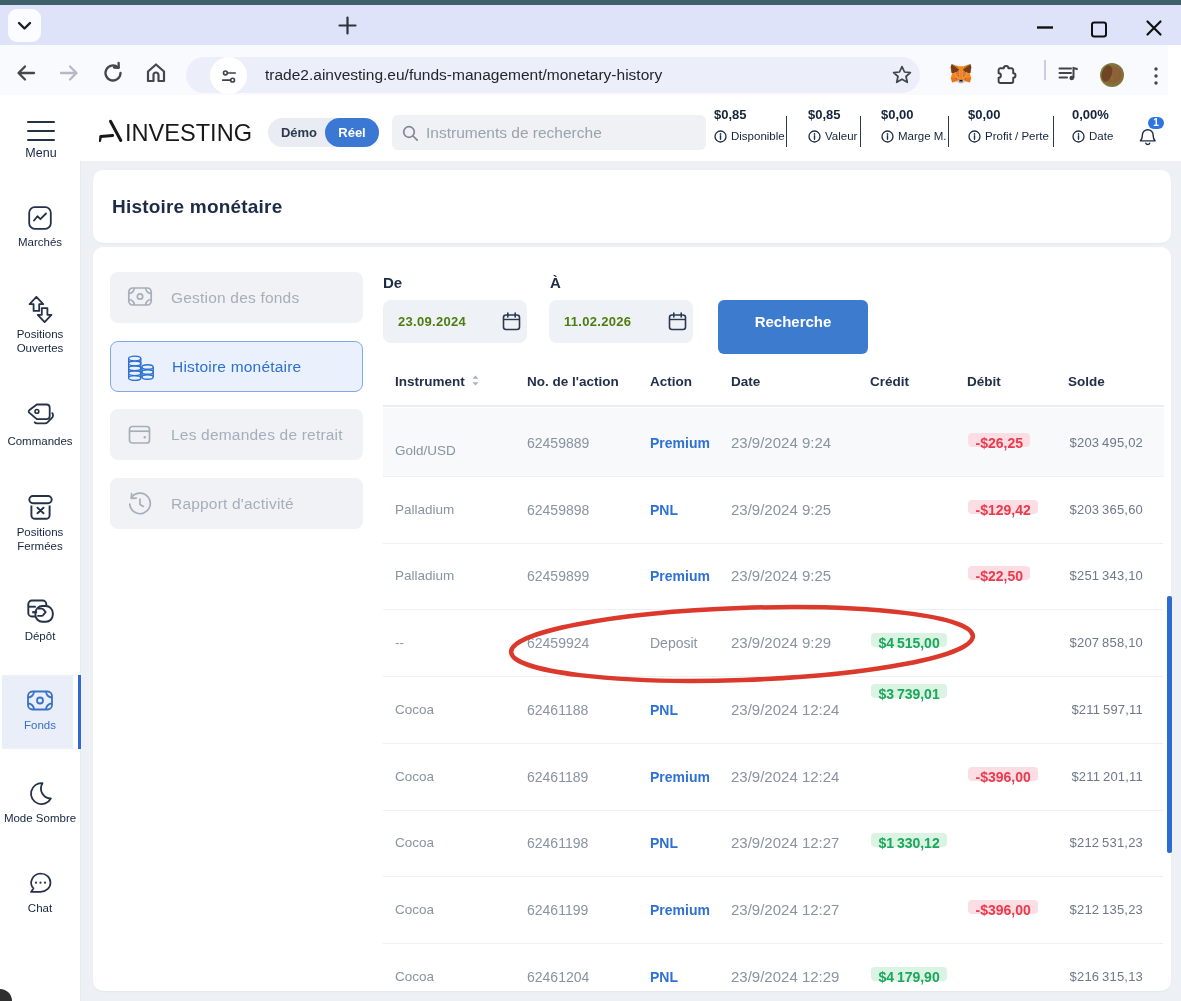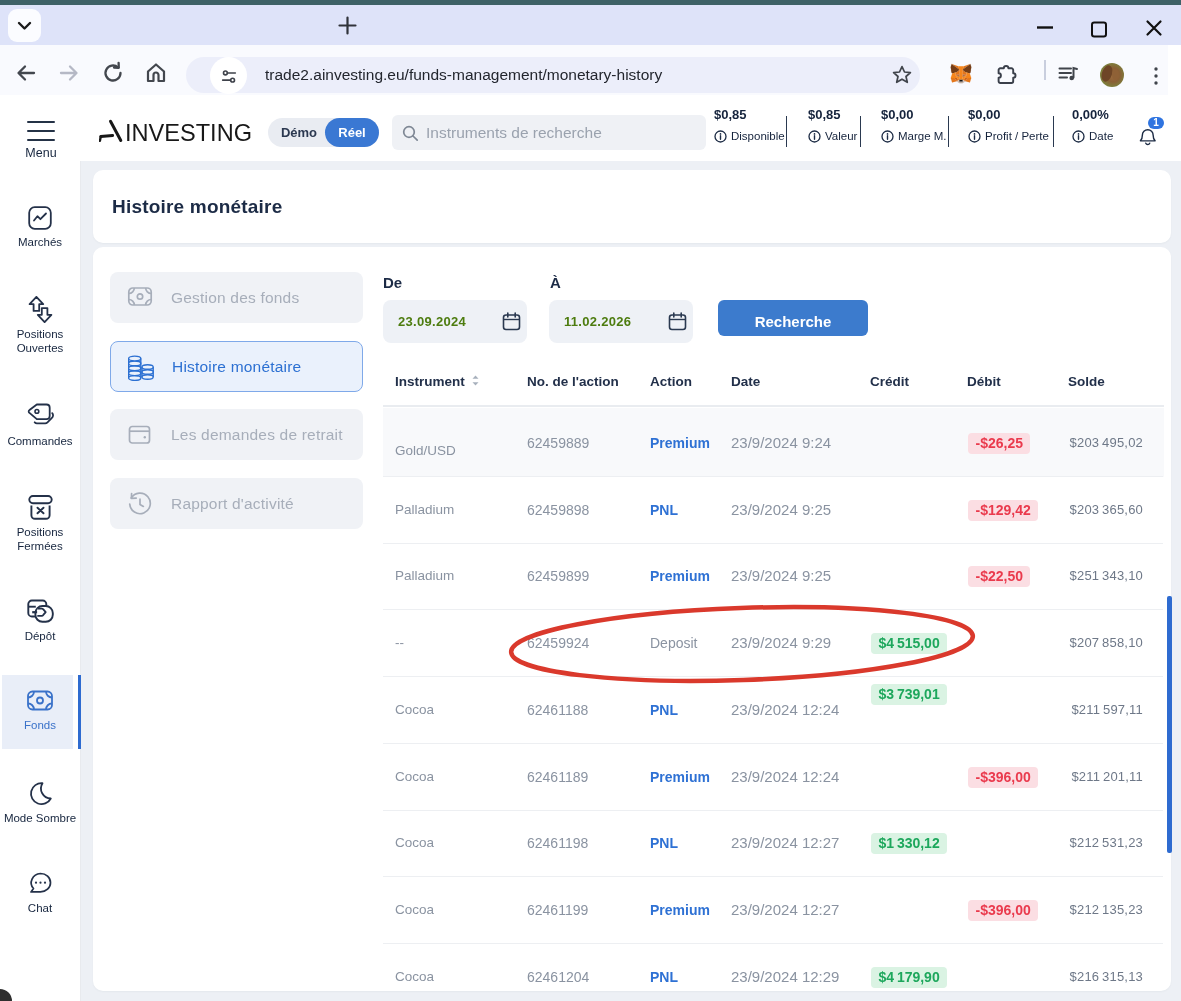--- a/index.html
+++ b/index.html
@@ -50,29 +50,29 @@
   .sbtn { position:absolute; left:17px; width:253px; height:51px; border-radius:8px; background:#f0f2f6; color:#a7aeba; }
   .sbtn .t { position:absolute; left:61px; top:0; line-height:51px; font-size:15.5px; letter-spacing:0.2px; }
   .sbtn svg { position:absolute; left:17px; top:13px; }
   .sbtn.active { background:#eaf1fc; border:1px solid #7fa9e9; color:#2c70d2; }
   .sbtn.active .t { line-height:49px; }
 
   .flabel { position:absolute; font-size:15px; font-weight:bold; color:#1c2b46; }
   .dinput { position:absolute; top:53px; width:144px; height:43px; background:#eef1f6; border-radius:8px; }
   .dinput .d { position:absolute; left:15px; top:0; line-height:43px; font-size:13px; font-weight:bold; color:#4d7c0f; letter-spacing:0.3px; }
   .dinput svg { position:absolute; right:6px; top:12px; }
-  .searchbtn { position:absolute; left:625px; top:53px; width:150px; height:36px; background:#3c7bcd; border-radius:6px; color:#fff; text-align:center; line-height:43px; font-size:15px; font-weight:bold; }
+  .searchbtn { position:absolute; left:625px; top:53px; width:150px; height:54px; background:#3c7bcd; border-radius:6px; color:#fff; text-align:center; line-height:43px; font-size:15px; font-weight:bold; }
 
   .thead { position:absolute; top:0; height:26px; font-size:13.5px; font-weight:bold; color:#22304a; white-space:nowrap; }
   .trow { position:absolute; left:290px; width:781px; height:67px; }
   .trow .sep { position:absolute; left:0; bottom:0; width:780px; height:1px; background:#edeff2; }
   .ctext { position:absolute; font-size:14px; line-height:18px; color:#8a93a1; white-space:nowrap; }
   .c1 { font-size:13.5px; } .c4 { font-size:15px; }
   .action-b { color:#2e71d4; font-weight:bold; }
-  .pill { position:absolute; height:21px; line-height:21px; border-radius:4px; padding:0 7.5px; font-size:14px; font-weight:bold; }
+  .pill { position:absolute; height:14px; line-height:21px; border-radius:4px; padding:0 7.5px; font-size:14px; font-weight:bold; }
   .pill.green { background:#daf3e3; color:#1da75c; }
   .pill.red { background:#fbdee3; color:#ea3a4d; }
   .solde { position:absolute; font-size:13px; line-height:18px; color:#6e7888; right:21px; text-align:right; letter-spacing:0.2px; }
 
   .scrollbar { position:absolute; left:1167px; top:596px; width:5px; height:257px; background:#2e6bd0; border-radius:2px; }
   .corner { position:absolute; left:0px; top:989px; width:12px; height:12px; background:#2f2f2f; border-radius:0 12px 0 0; }
 </style>
 </head>
 <body>
   <div class="topstrip"></div>

